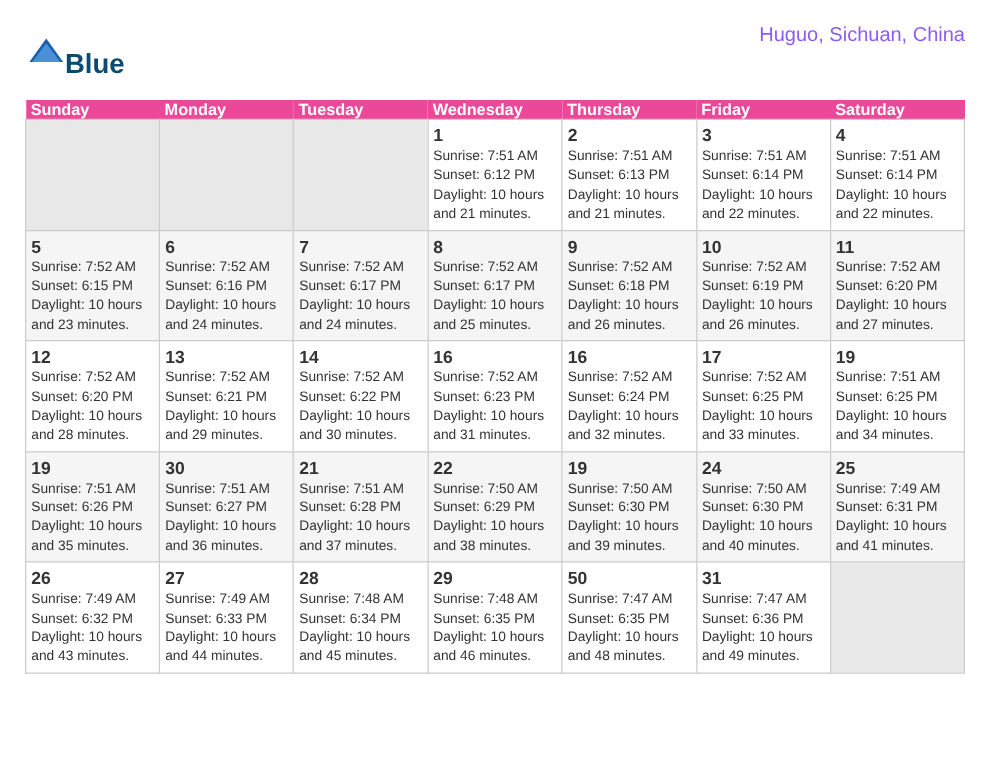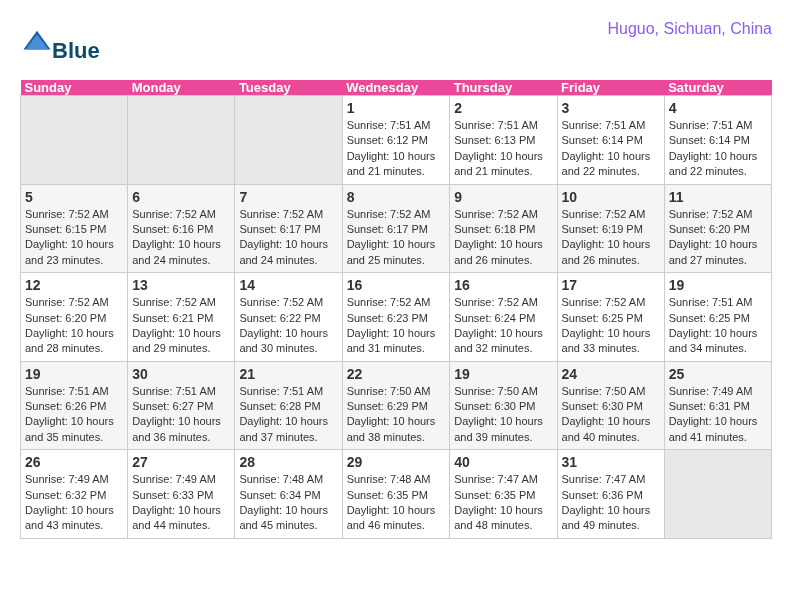--- a/index.html
+++ b/index.html
@@ -329,21 +329,21 @@
 and 45 minutes.</div>
         </td>
         <td>
           <div class="day-number">29</div>
           <div class="day-info" style="white-space: pre-line;">Sunrise: 7:48 AM
 Sunset: 6:35 PM
 Daylight: 10 hours
 and 46 minutes.</div>
         </td>
         <td>
-          <div class="day-number">40</div>
+          <div class="day-number">50</div>
           <div class="day-info" style="white-space: pre-line;">Sunrise: 7:47 AM
 Sunset: 6:35 PM
 Daylight: 10 hours
 and 48 minutes.</div>
         </td>
         <td>
           <div class="day-number">31</div>
           <div class="day-info" style="white-space: pre-line;">Sunrise: 7:47 AM
 Sunset: 6:36 PM
 Daylight: 10 hours

